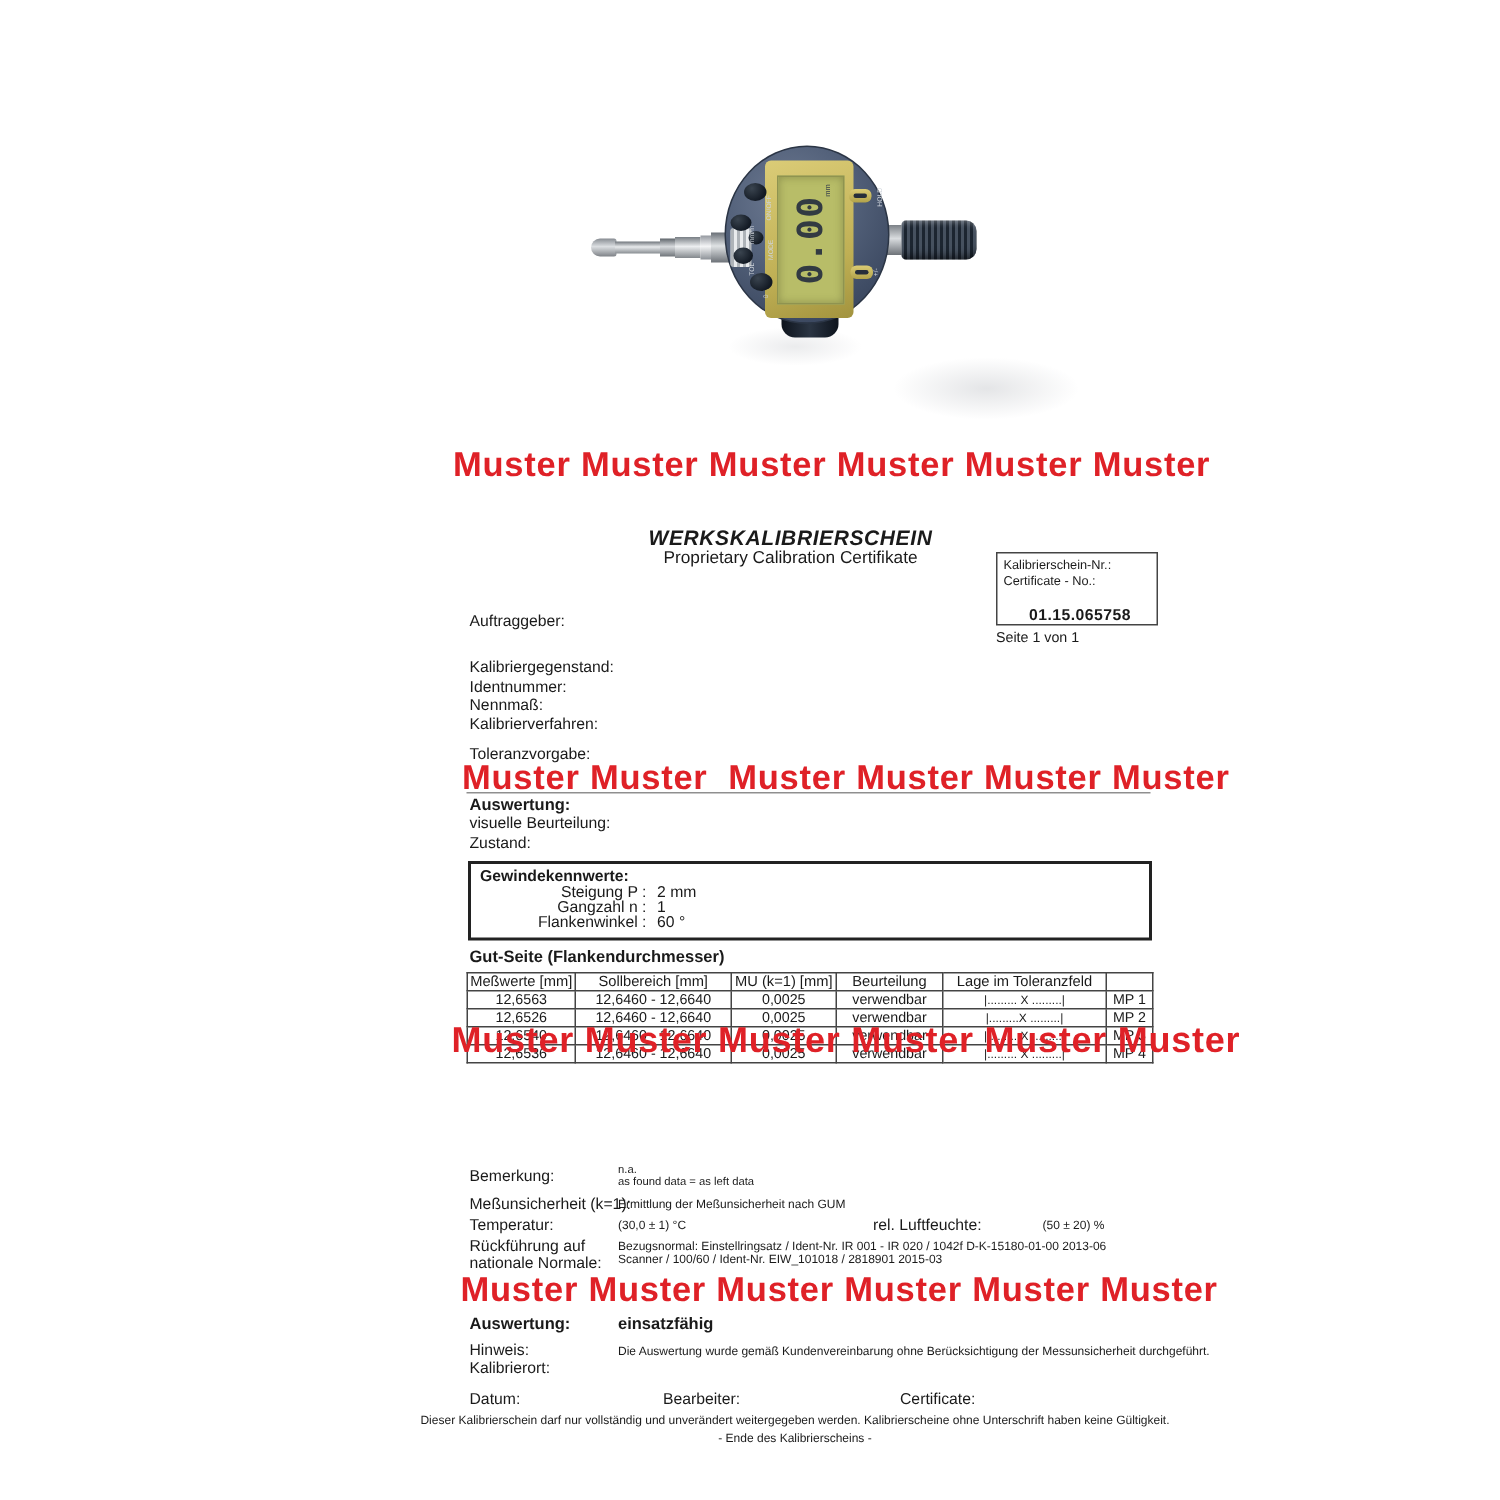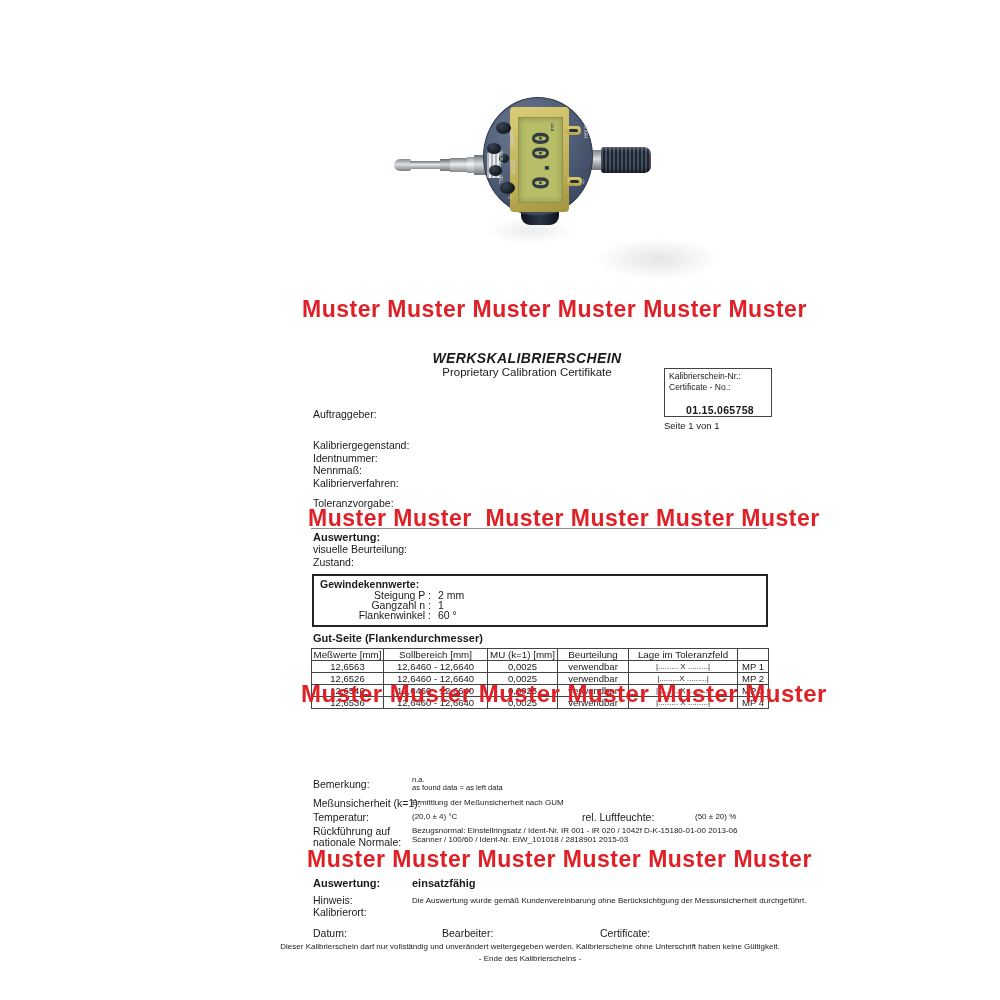--- a/index.html
+++ b/index.html
@@ -215,21 +215,21 @@
     </tr>
   </tbody>
     </table>
 
   <div class="lbl" style="left:313px;top:778px">Bemerkung:</div>
   <div class="lbl xs" style="left:412px;top:776px">n.a.</div>
   <div class="lbl xs" style="left:412px;top:784px">as found data = as left data</div>
   <div class="lbl" style="left:313px;top:797px">Meßunsicherheit (k=1):</div>
   <div class="lbl sm" style="left:412px;top:798px">Ermittlung der Meßunsicherheit nach GUM</div>
   <div class="lbl" style="left:313px;top:811px">Temperatur:</div>
-  <div class="lbl sm" style="left:412px;top:812px">(20,0 ± 4) °C</div>
+  <div class="lbl sm" style="left:412px;top:812px">(30,0 ± 1) °C</div>
   <div class="lbl" style="left:582px;top:811px">rel. Luftfeuchte:</div>
   <div class="lbl sm" style="left:695px;top:812px">(50 ± 20) %</div>
   <div class="lbl" style="left:313px;top:825px">Rückführung auf</div>
   <div class="lbl" style="left:313px;top:836px">nationale Normale:</div>
   <div class="lbl sm" style="left:412px;top:826px">Bezugsnormal: Einstellringsatz / Ident-Nr. IR 001 - IR 020 / 1042f D-K-15180-01-00 2013-06</div>
   <div class="lbl sm" style="left:412px;top:835px">Scanner / 100/60 / Ident-Nr. EIW_101018 / 2818901 2015-03</div>
 
   <div class="lbl b" style="left:313px;top:877px">Auswertung:</div>
   <div class="lbl b" style="left:412px;top:877px">einsatzfähig</div>
   <div class="lbl" style="left:313px;top:894px">Hinweis:</div>

